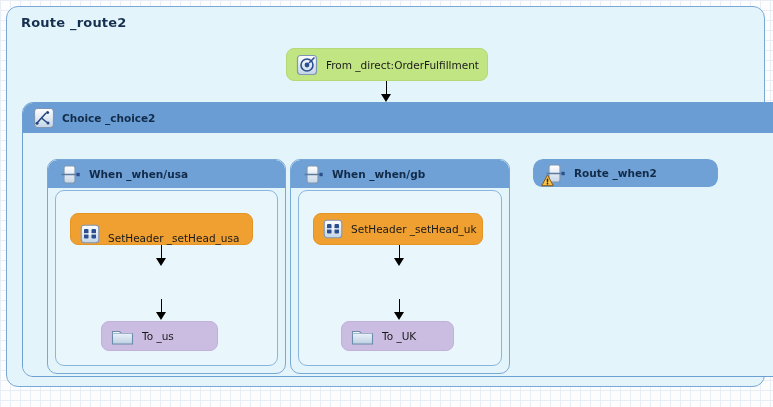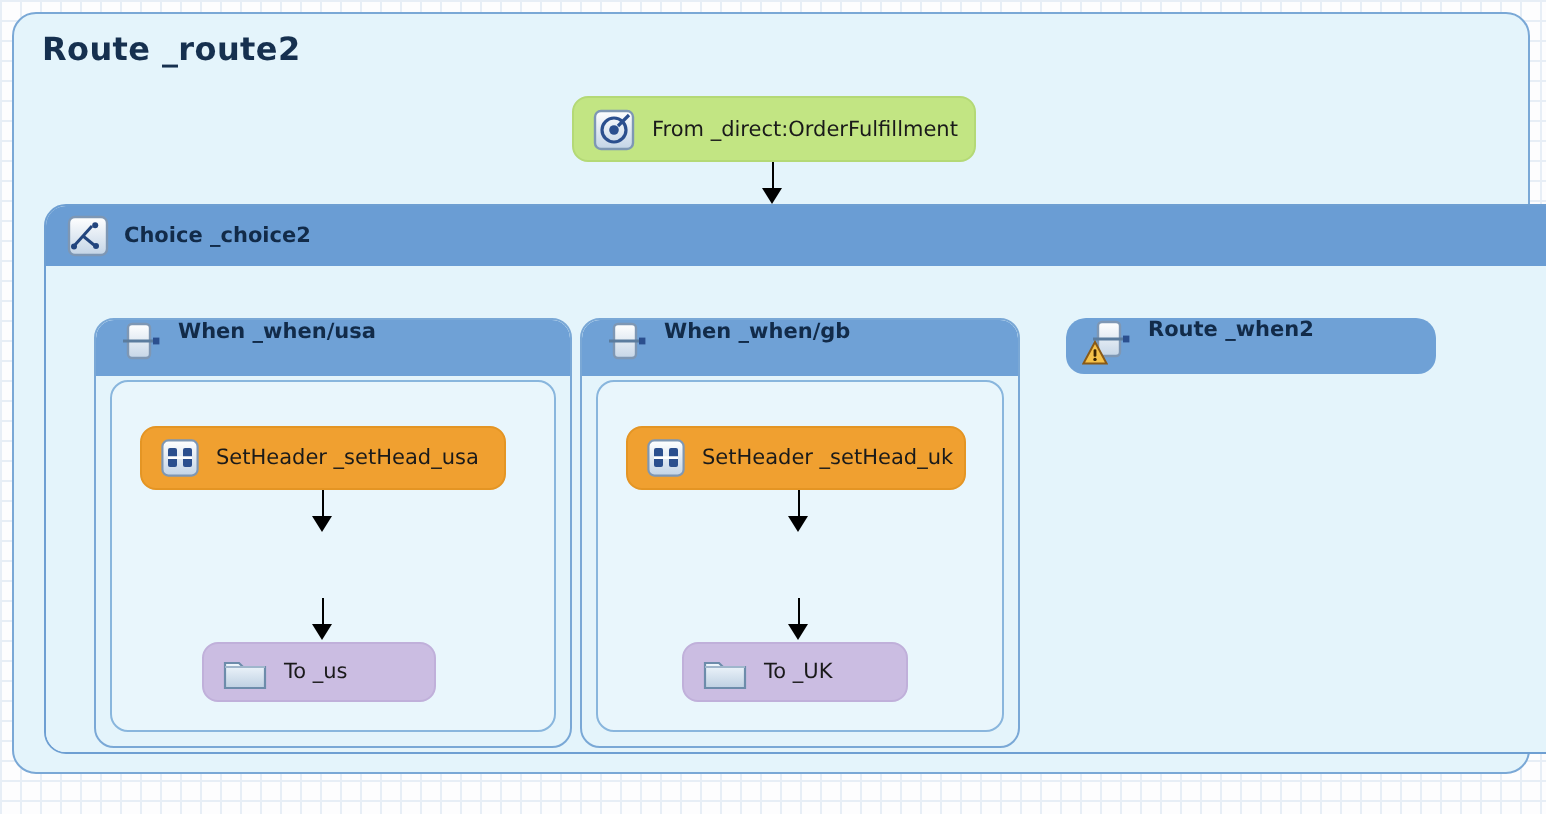--- a/index.html
+++ b/index.html
@@ -31,21 +31,21 @@
     height: 381px;
     box-sizing: border-box;
     background: #e4f4fb;
     border: 1.5px solid #7aa8d6;
     border-radius: 12px;
   }
   #route-title {
     position: absolute;
     left: 14px;
     top: 8px;
-    font-size: 16px;
+    font-size: 13px;
     font-weight: bold;
     color: #16304f;
     letter-spacing: .2px;
     white-space: nowrap;
   }
 
   
   #choice-container {
     position: absolute;
     left: 22px;
@@ -100,21 +100,21 @@
     background: transparent;
   }
   .when-header {
     position: absolute;
     left: 0;
     top: 0;
     width: 100%;
     height: 28px;
     background: #6fa1d6;
     display: flex;
-    align-items: flex-start;
+    align-items: center;
     box-sizing: border-box;
     padding-left: 12px;
     border-radius: 9px 9px 0 0;
   }
   .when-header.rounded-all { border-radius: 9px; }
   .when-header .hdr-label {
     font-size: 10.5px;
     font-weight: bold;
     color: #122b49;
     margin-left: 8px;
@@ -265,21 +265,21 @@
                 </linearGradient>
               </defs>
               <rect x="4" y="2" width="11" height="17" rx="2" fill="url(#gGate1)" stroke="#7e97b4" stroke-width="1.2"></rect>
               <line x1="1.5" y1="10.5" x2="18" y2="10.5" stroke="#5b7c9e" stroke-width="1.4"></line>
               <rect x="16.5" y="8.8" width="3.2" height="3.4" fill="#2b4f8e"></rect>
             </svg>
           </span>
           <span class="hdr-label">When _when/usa</span>
         </div>
         <div class="when-body">
-          <div class="step setheader" style="left:14px; top:22px; width:183px; height:32px;">
+          <div class="step setheader" style="left:14px; top:22px; width:183px; height:32px;align-items:flex-end;">
             <span class="icon">
               <svg width="20" height="20" viewBox="0 0 20 20">
                 <defs>
                   <linearGradient id="gSH1" x1="0" y1="0" x2="0" y2="1">
                     <stop offset="0" stop-color="#ffffff"></stop>
                       <stop offset="1" stop-color="#c3d4e6"></stop>
                   </linearGradient>
                 </defs>
                 <rect x="1.2" y="1.2" width="17.6" height="17.6" rx="3" fill="url(#gSH1)" stroke="#7e97b4" stroke-width="1.1"></rect>
                 <rect x="4" y="5" width="4.5" height="9.5" rx="1" fill="#2b4f8e"></rect>

